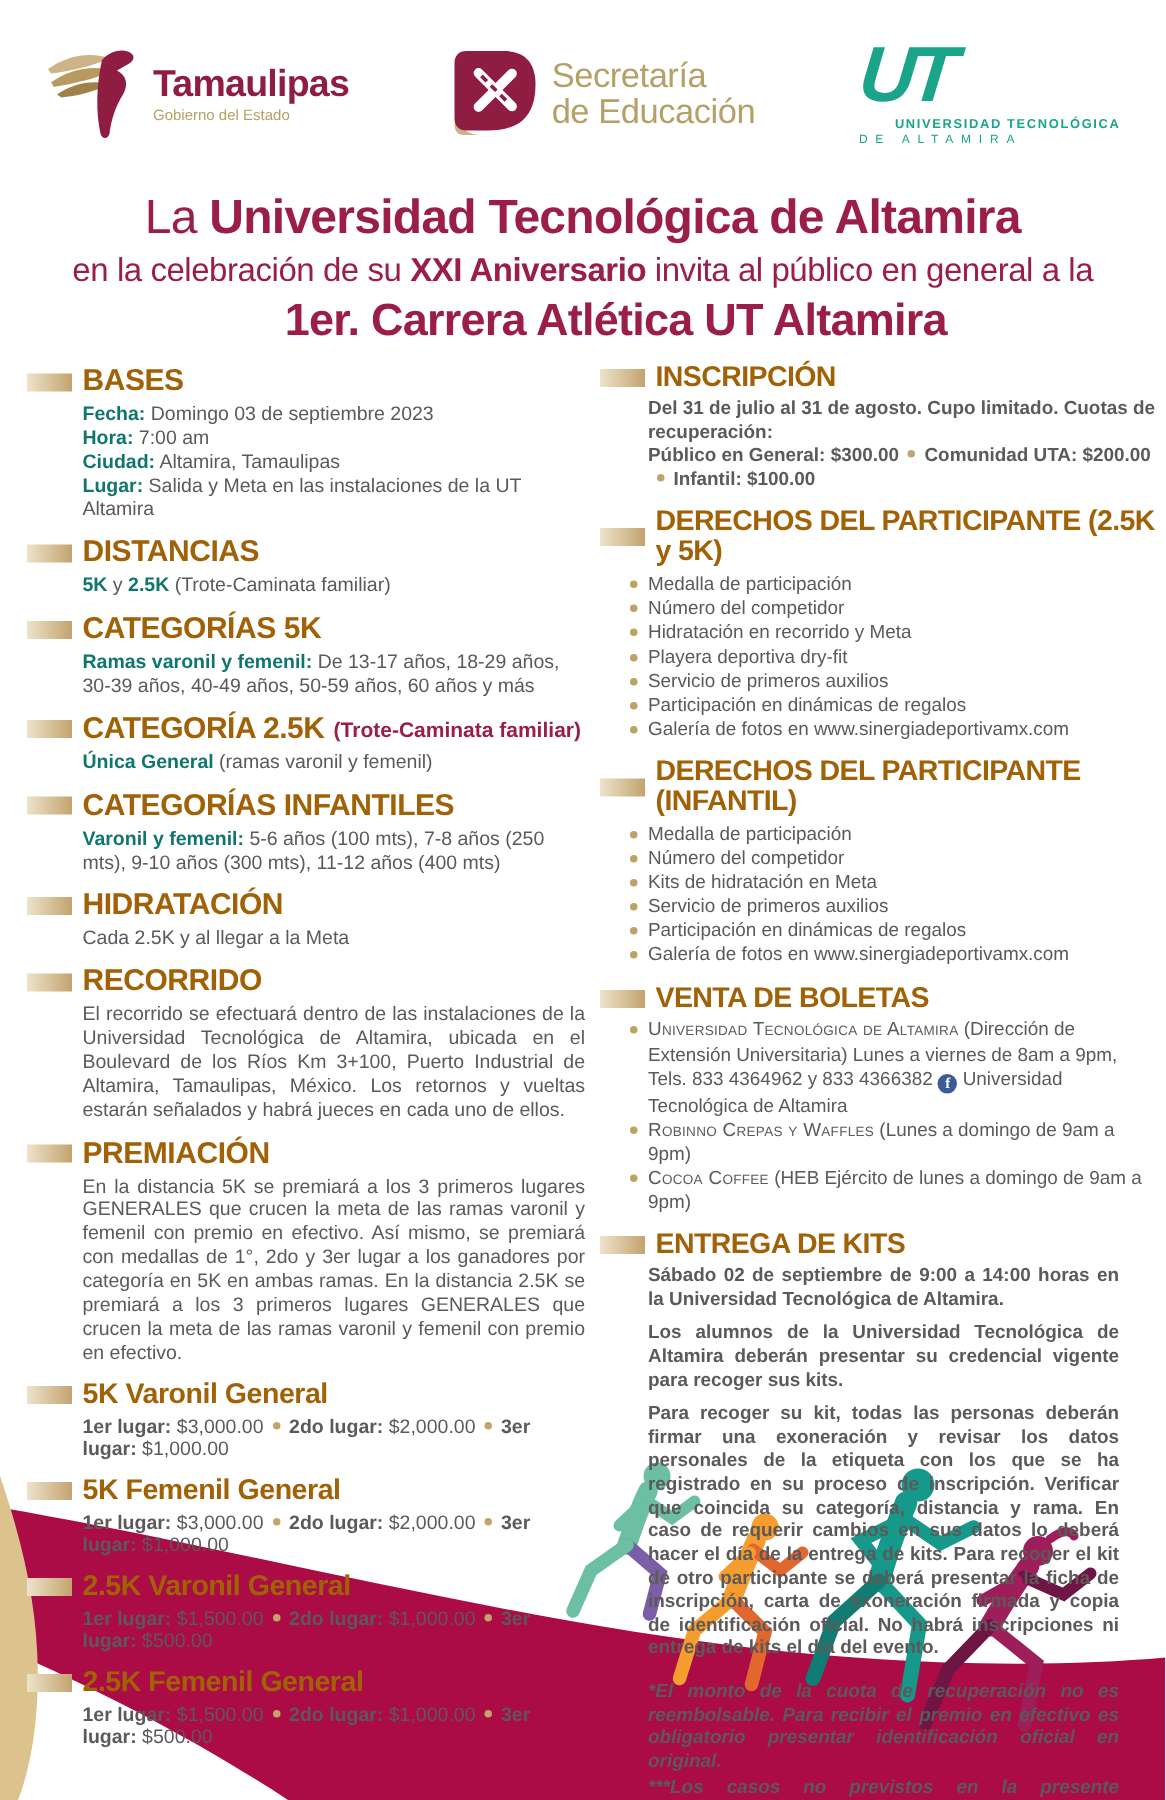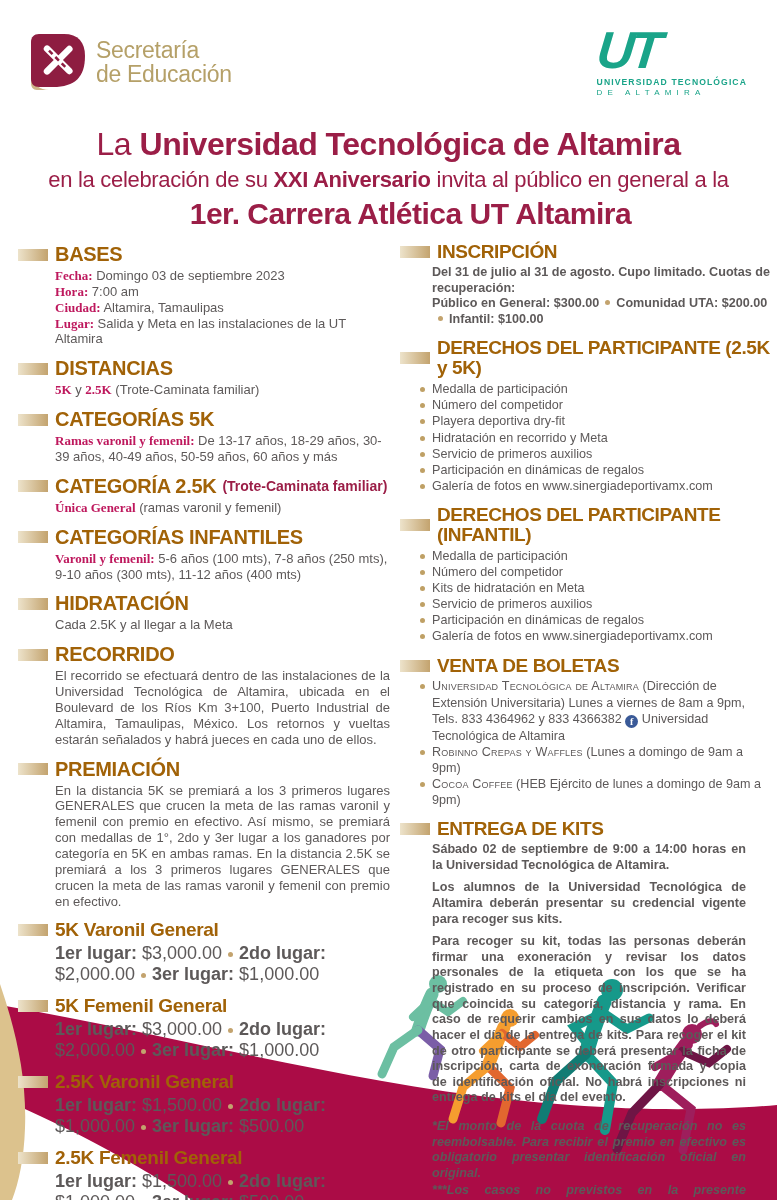--- a/index.html
+++ b/index.html
@@ -8,46 +8,46 @@
   
   .header{position:absolute;top:14px;left:30px;width:717px;height:96px;display:flex;
           justify-content:space-between;align-items:center;}
   .logo{display:flex;align-items:center;gap:10px;}
   .tam-text .tam-name{font-size:25px;font-weight:bold;color:#8e1d41;letter-spacing:-0.5px;}
   .tam-text .tam-sub{font-size:10px;color:#b5a068;margin-top:1px;}
   .se-text{color:#b5a068;font-size:23px;line-height:1.05;letter-spacing:-0.3px;}
   .ut-logo{text-align:left;}
   .ut-acronym{font-size:52px;font-weight:bold;color:#1aa489;font-style:italic;
               letter-spacing:-4px;transform:skewX(-6deg);line-height:0.9;}
-  .ut-line1{font-size:8.6px;font-weight:bold;color:#1aa489;letter-spacing:1.1px;margin-top:4px;}
+  .ut-line1{font-size:8.6px;font-weight:bold;color:#1aa489;letter-spacing:1.1px;margin-top:4px;margin-left:24px;}
   .ut-line2{font-size:8px;font-weight:normal;color:#1aa489;letter-spacing:5.2px;margin-top:1px;}
   
   .title{position:absolute;top:126px;left:0;width:777px;text-align:center;color:#9b1e47;}
   .title .l1{font-size:32px;letter-spacing:-0.5px;}
   .title .l2{font-size:22px;margin-top:4px;letter-spacing:-0.3px;}
   .title .l3{font-size:30px;font-weight:bold;margin-top:4px;letter-spacing:-0.5px;padding-left:44px;}
   .title b{font-weight:bold;}
   
   .col{position:absolute;top:244px;}
   .col.left{left:18px;width:372px;}
   .col.right{left:400px;width:372px;top:242px;}
   .sec{margin-bottom:11px;}
   .h{display:flex;align-items:center;margin-bottom:3px;}
   .marker{width:30px;height:12px;background:linear-gradient(90deg,#ede3cb,#c3a36e);
           margin-right:7px;flex:none;}
   h2{margin:0;font-size:20px;font-weight:bold;color:#a16207;letter-spacing:-0.3px;line-height:1.05;}
   .col.right h2{font-size:19px;letter-spacing:-0.4px;}
   .hsuffix{font-size:14px;font-weight:bold;color:#9b1e47;margin-left:6px;}
   .body{padding-left:37px;font-size:13px;line-height:1.22;}
   .col.right .body{padding-left:32px;font-size:12.6px;line-height:1.24;font-weight:bold;}
-  .body b{color:#be185d;font-family:Liberation Serif, serif;}
+  .body b{color:#0f766e;}
   .just{text-align:justify;}
   
   .prize h2{font-size:19px;}
-  .pline{padding-left:37px;font-size:18px;}
+  .pline{padding-left:37px;font-size:13px;}
   .pdot{display:inline-block;width:5px;height:5px;border-radius:50%;background:#c3a36e;
         margin:0 6px;vertical-align:2px;}
   
   ul.blist{list-style:none;margin:2px 0 0 0;padding:0 0 0 20px;}
   ul.blist li{font-size:12.6px;line-height:1.28;position:relative;padding-left:12px;}
   ul.blist li::before{content:"";position:absolute;left:0;top:6px;width:5px;height:5px;
         border-radius:50%;background:#bfa065;}
   .sc{font-variant:small-caps;letter-spacing:0.2px;}
   .fb{display:inline-block;width:13px;height:13px;border-radius:50%;background:#3a5a98;
       color:#fff;font-size:10px;font-weight:bold;text-align:center;line-height:13px;
@@ -103,20 +103,32 @@
       <path d="M340,64 C348,58 354,58 356,62" stroke-width="6"></path>
       <path d="M326,82 C316,95 308,108 300,122" stroke-width="14"></path>
       <path d="M322,89 L349,101 L367,87" stroke-width="8" stroke="#6e1545"></path>
       <path d="M318,92 L295,105" stroke-width="8"></path>
       <path d="M300,122 L331,147 L323,188" stroke-width="9"></path>
       <path d="M300,122 L272,151 L257,187" stroke-width="9" stroke="#6e1545"></path>
     </g>
   </svg>
 
   <div class="header">
+    <div class="logo">
+      <svg width="62" height="64" viewBox="0 0 62 64">
+        <path d="M2,16 C14,7 30,4 44,9 C31,14 15,18 4,19 Z" fill="#cdb488"></path>
+        <path d="M4,25 C16,16 32,13 45,17 C33,23 17,26 6,28 Z" fill="#b89a5e"></path>
+        <path d="M8,33 C18,26 31,23 42,26 C32,32 20,34 11,35 Z" fill="#9d8149"></path>
+        <path d="M38,10 C44,3 54,2 58,6 C60,8 59,11 55,13 L48,17 C54,20 56,26 52,33 C47,41 44,50 43,59 C42,63 38,63 37,59 C34,45 34,28 38,10 Z" fill="#8e1d41"></path>
+      </svg>
+      <div class="tam-text">
+        <div class="tam-name">Tamaulipas</div>
+        <div class="tam-sub">Gobierno del Estado</div>
+      </div>
+    </div>
     <div class="logo">
       <svg width="56" height="58" viewBox="0 0 56 58">
         <path d="M2,44 C4,52 10,57 19,57 L7,57 C3,57 1,54 1,50 Z" fill="#cdb488"></path>
         <path d="M9,1 H34 C48,1 55,9 55,23 C55,44 45,54 23,54 H9 C4,54 1,51 1,46 V9 C1,4 4,1 9,1 Z" fill="#8e1d41"></path>
         <g transform="rotate(45 28 27)">
           <rect x="25" y="8" width="6.5" height="38" rx="3.2" fill="#ffffff"></rect>
         </g>
         <g transform="rotate(-45 28 27)">
           <rect x="25" y="8" width="6.5" height="38" rx="3.2" fill="#ffffff"></rect>
           <rect x="27" y="14" width="2.5" height="5" fill="#8e1d41"></rect>
@@ -262,22 +274,22 @@
     </section>
 
     <section class="sec">
       <div class="h">
           <span class="marker"></span>
           <h2>DERECHOS DEL PARTICIPANTE (2.5K y 5K)</h2>
         </div>
       <ul class="blist">
         <li>Medalla de participación</li>
         <li>Número del competidor</li>
+        <li>Hidratación en recorrido y Meta</li>
         <li>Playera deportiva dry-fit</li>
-        <li>Hidratación en recorrido y Meta</li>
         <li>Servicio de primeros auxilios</li>
         <li>Participación en dinámicas de regalos</li>
         <li>Galería de fotos en www.sinergiadeportivamx.com</li>
       </ul>
     </section>
 
     <section class="sec">
       <div class="h">
           <span class="marker"></span>
           <h2>DERECHOS DEL PARTICIPANTE (INFANTIL)</h2>

